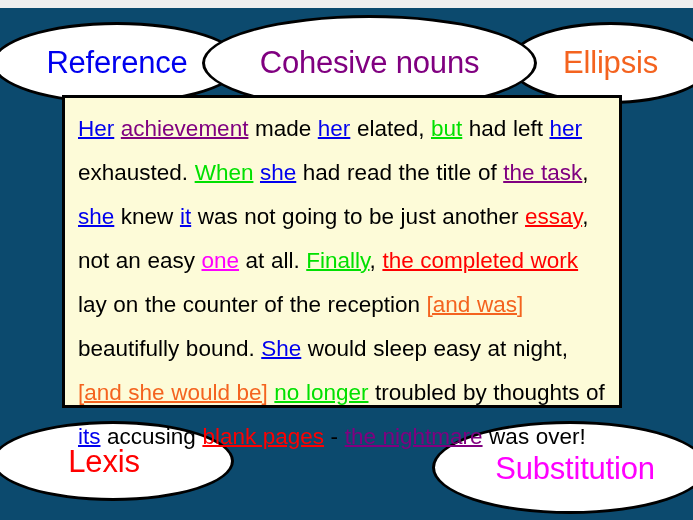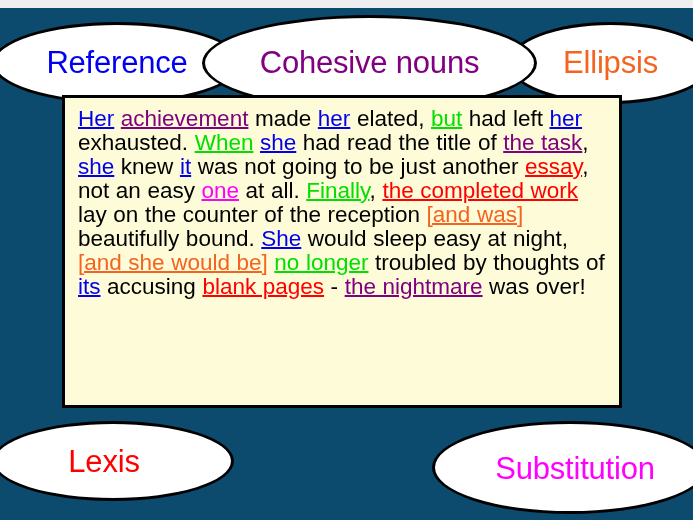--- a/index.html
+++ b/index.html
@@ -68,21 +68,21 @@
     width: 560px;
     height: 313px;
     background: #fdfbd8;
     border: 3px solid #000000;
     box-sizing: border-box;
     z-index: 10;
     padding: 9px 13px 0 13px;
   }
   #passage-text {
     font-size: 22.5px;
-    line-height: 24px;
+    line-height: 44px;
     color: #000000;
     font-family: "Liberation Sans", sans-serif;
     word-spacing: 0.3px;
   }
   #passage-text .m {
     text-decoration: underline;
     text-underline-offset: 1px;
   }
 </style>
 </head>

